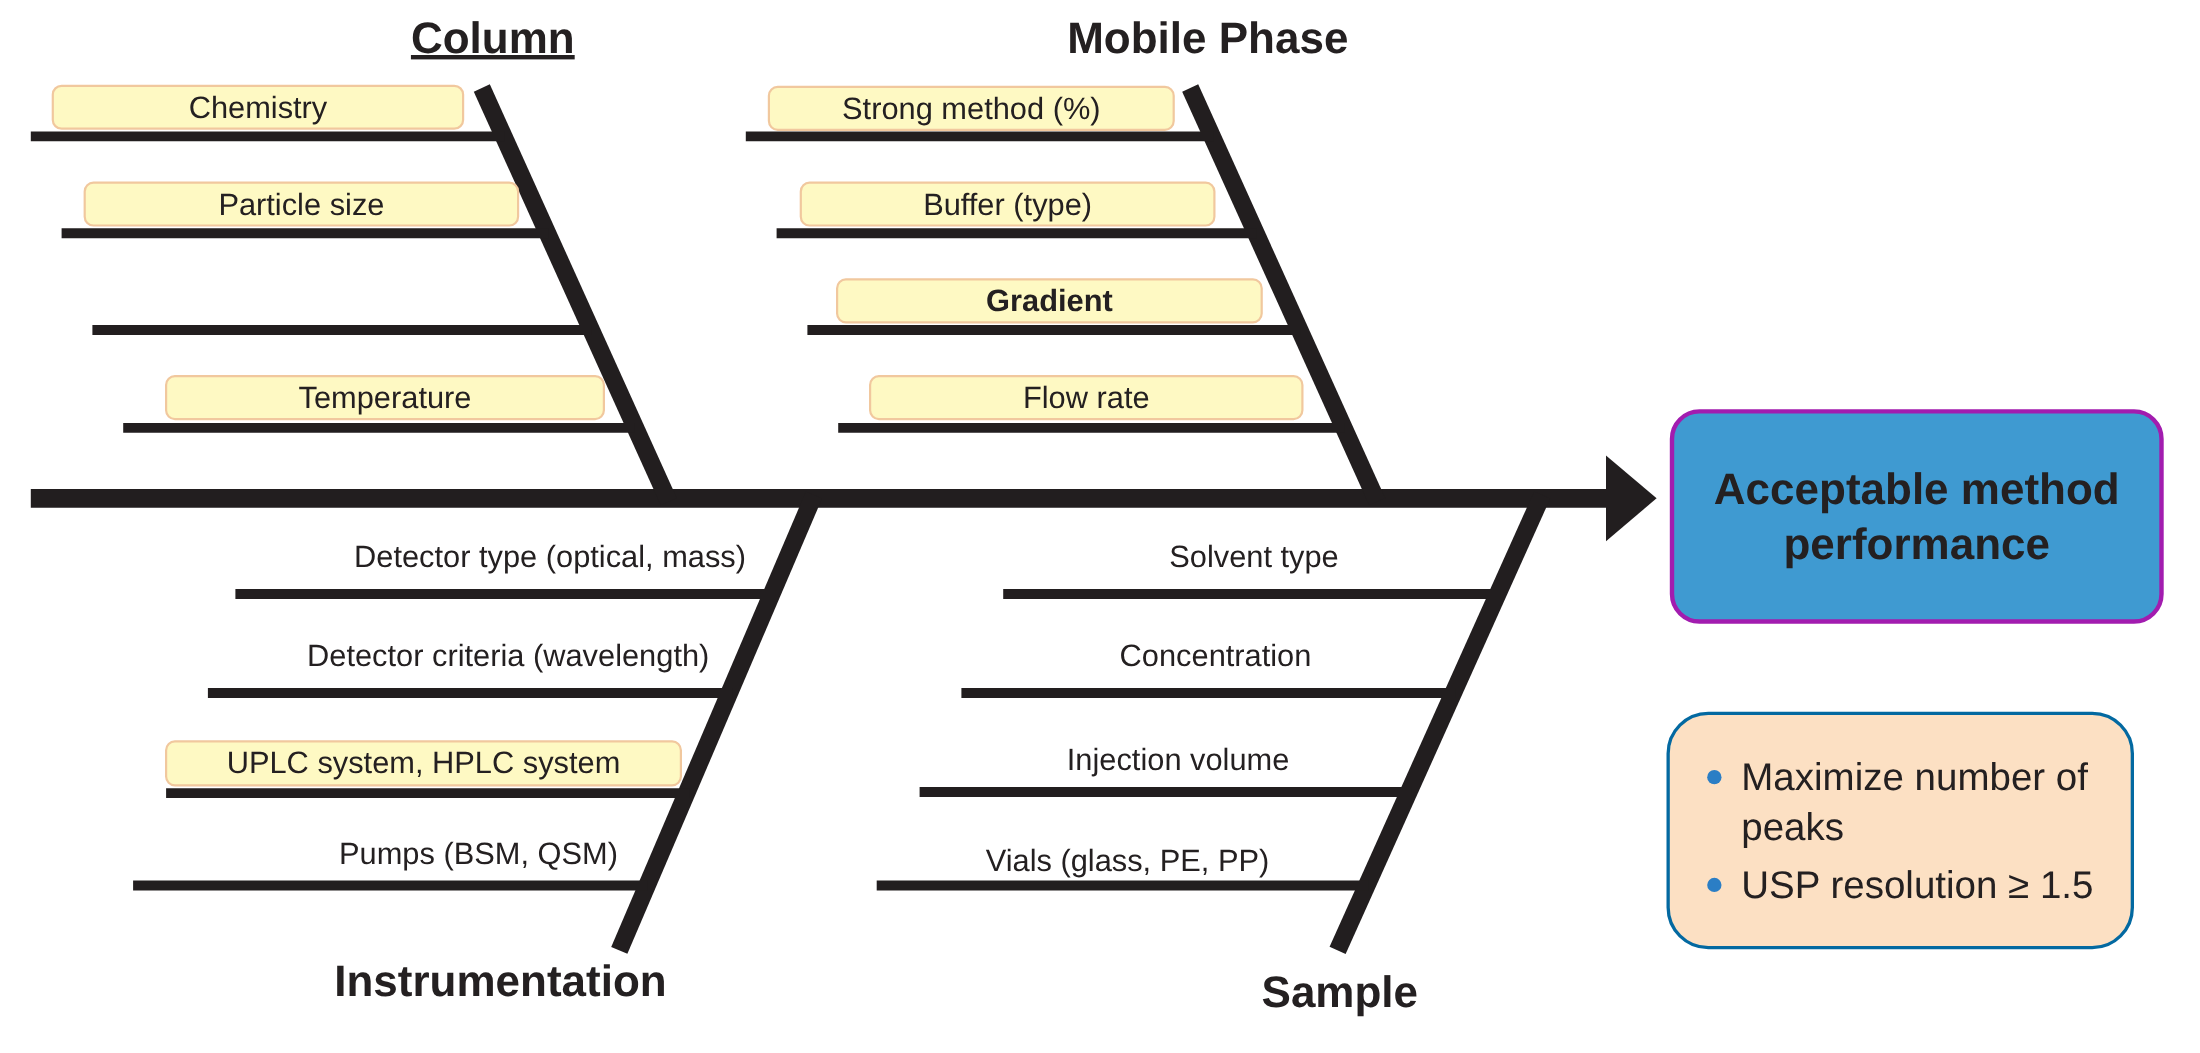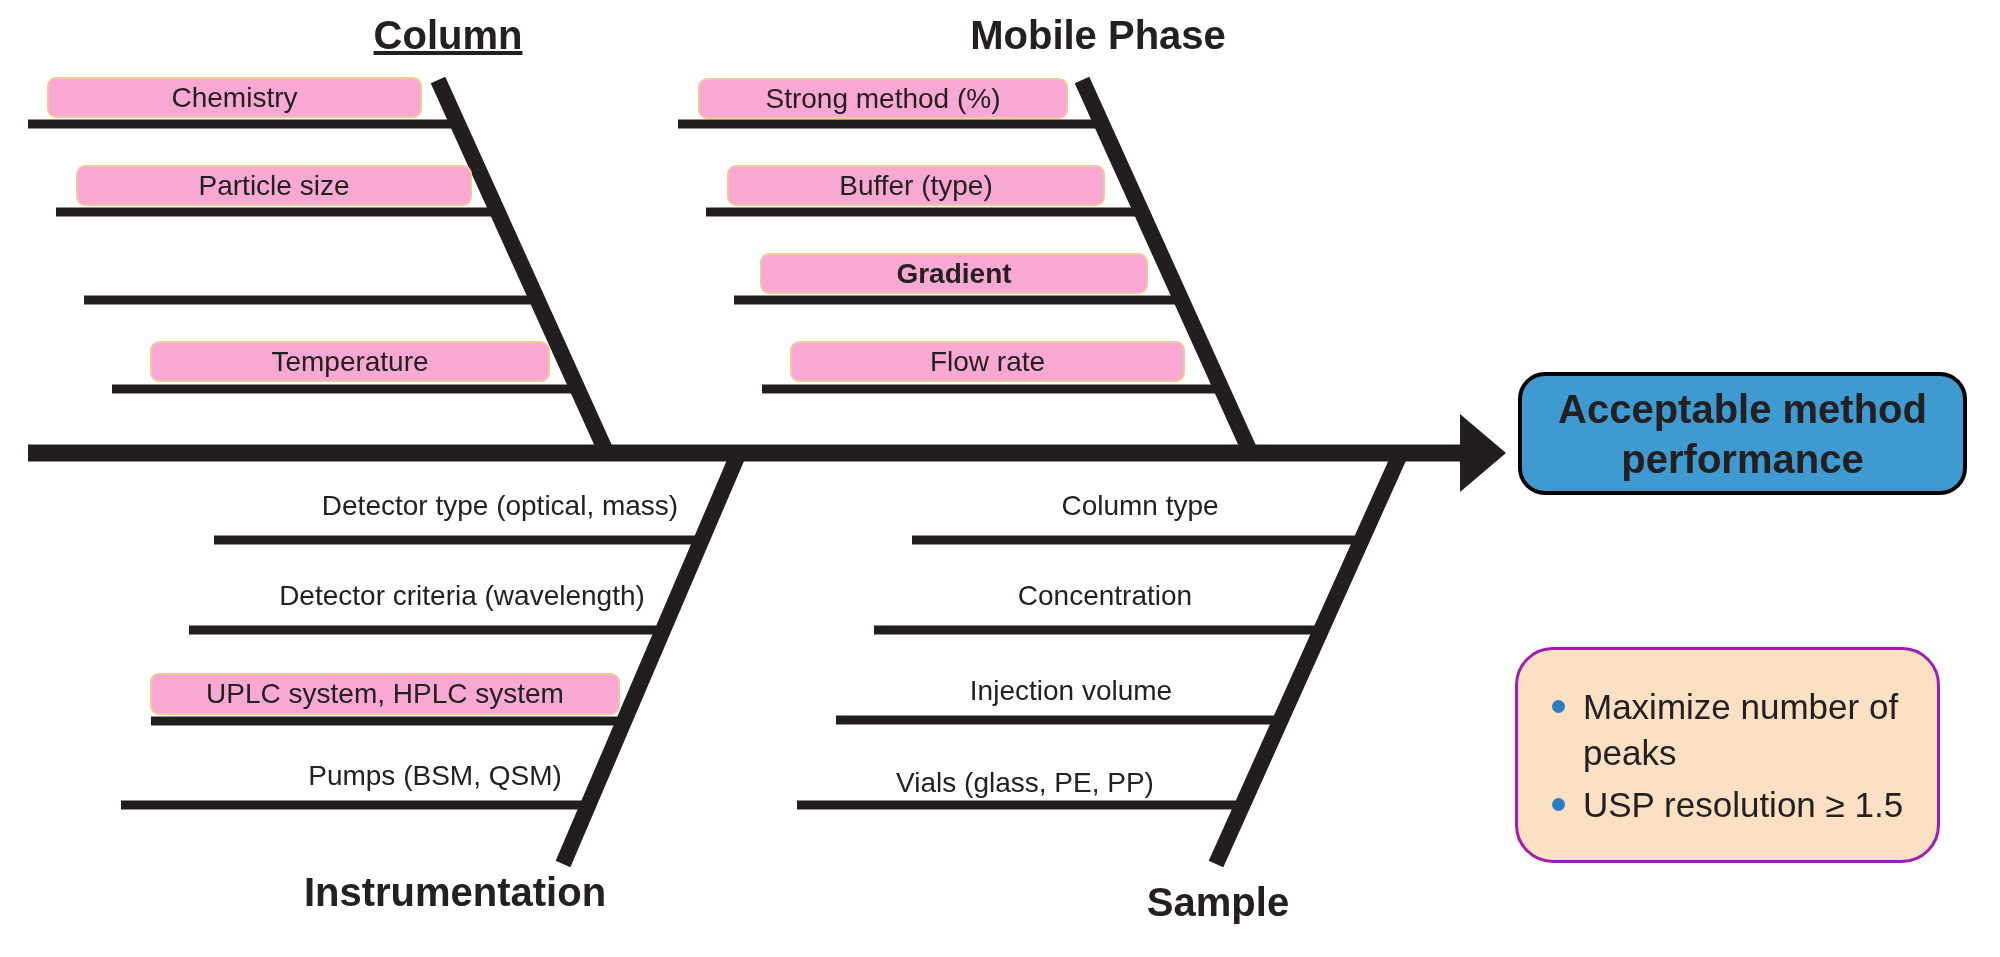--- a/index.html
+++ b/index.html
@@ -7,42 +7,42 @@
     position:relative;width:2000px;height:957px;background:#ffffff;overflow:hidden;
     font-family:"Liberation Sans", sans-serif;color:#242021;
   }
   #skeleton{position:absolute;left:0;top:0;}
   .branch-title{
     position:absolute;font-weight:bold;font-size:40px;text-align:center;
     color:#242021;white-space:nowrap;
   }
   .cause-box{
     position:absolute;box-sizing:border-box;
-    background:#f9a8d4;border:2px solid #F1C89E;border-radius:9px;
+    background:#fef9c3;border:2px solid #F1C89E;border-radius:9px;
     font-size:28px;display:flex;align-items:center;justify-content:center;
     white-space:nowrap;
   }
   .cause-plain{
     position:absolute;font-size:28px;display:flex;align-items:center;justify-content:center;
     white-space:nowrap;height:36px;
   }
   .effect-box{
-    position:absolute;left:1518px;top:372px;width:449px;height:123px;box-sizing:border-box;
-    background:#3F9AD1;border:4px solid #000000;border-radius:27px;
+    position:absolute;left:1518px;top:372px;width:449px;height:195px;box-sizing:border-box;
+    background:#3F9AD1;border:4px solid #a21caf;border-radius:27px;
     display:flex;align-items:center;justify-content:center;text-align:center;
     font-weight:bold;font-size:40px;line-height:1.25;color:#242021;
     padding:0 24px;
   }
   .criteria-heading{
     position:absolute;left:1527px;top:604px;width:400px;text-align:center;
     font-weight:bold;font-size:36px;white-space:nowrap;
   }
   .criteria-box{
     position:absolute;left:1515px;top:647px;width:425px;height:216px;box-sizing:border-box;
-    background:#FCE0C3;border:3px solid #a21caf;border-radius:38px;
+    background:#FCE0C3;border:3px solid #0369a1;border-radius:38px;
     padding:34px 20px 0 34px;
   }
   .criteria-item{
     display:flex;align-items:flex-start;
     font-size:35px;line-height:1.32;margin-bottom:6px;
   }
   .bullet-dot{
     flex:0 0 auto;width:13px;height:13px;border-radius:50%;
     background:#2B7EC5;margin:16px 18px 0 0;
   }
@@ -99,21 +99,21 @@
   <div class="cause-box" style="left:698px;top:78px;width:370px;height:41px;">Strong method (%)</div>
   <div class="cause-box" style="left:727px;top:165px;width:378px;height:41px;">Buffer (type)</div>
   <div class="cause-box" style="left:760px;top:253px;width:388px;height:41px;font-weight:bold;">Gradient</div>
   <div class="cause-box" style="left:790px;top:341px;width:395px;height:41px;">Flow rate</div>
 
   <div class="cause-plain" style="left:290px;top:488px;width:420px;">Detector type (optical, mass)</div>
   <div class="cause-plain" style="left:242px;top:578px;width:440px;">Detector criteria (wavelength)</div>
   <div class="cause-box" style="left:150px;top:673px;width:470px;height:42px;">UPLC system, HPLC system</div>
   <div class="cause-plain" style="left:285px;top:758px;width:300px;">Pumps (BSM, QSM)</div>
 
-  <div class="cause-plain" style="left:1040px;top:488px;width:200px;">Column type</div>
+  <div class="cause-plain" style="left:1040px;top:488px;width:200px;">Solvent type</div>
   <div class="cause-plain" style="left:1005px;top:578px;width:200px;">Concentration</div>
   <div class="cause-plain" style="left:956px;top:673px;width:230px;">Injection volume</div>
   <div class="cause-plain" style="left:885px;top:765px;width:280px;">Vials (glass, PE, PP)</div>
 
   <div class="effect-box">Acceptable method performance</div>
 
 
   <div class="criteria-box">
     <div class="criteria-item">
       <span class="bullet-dot"></span>

